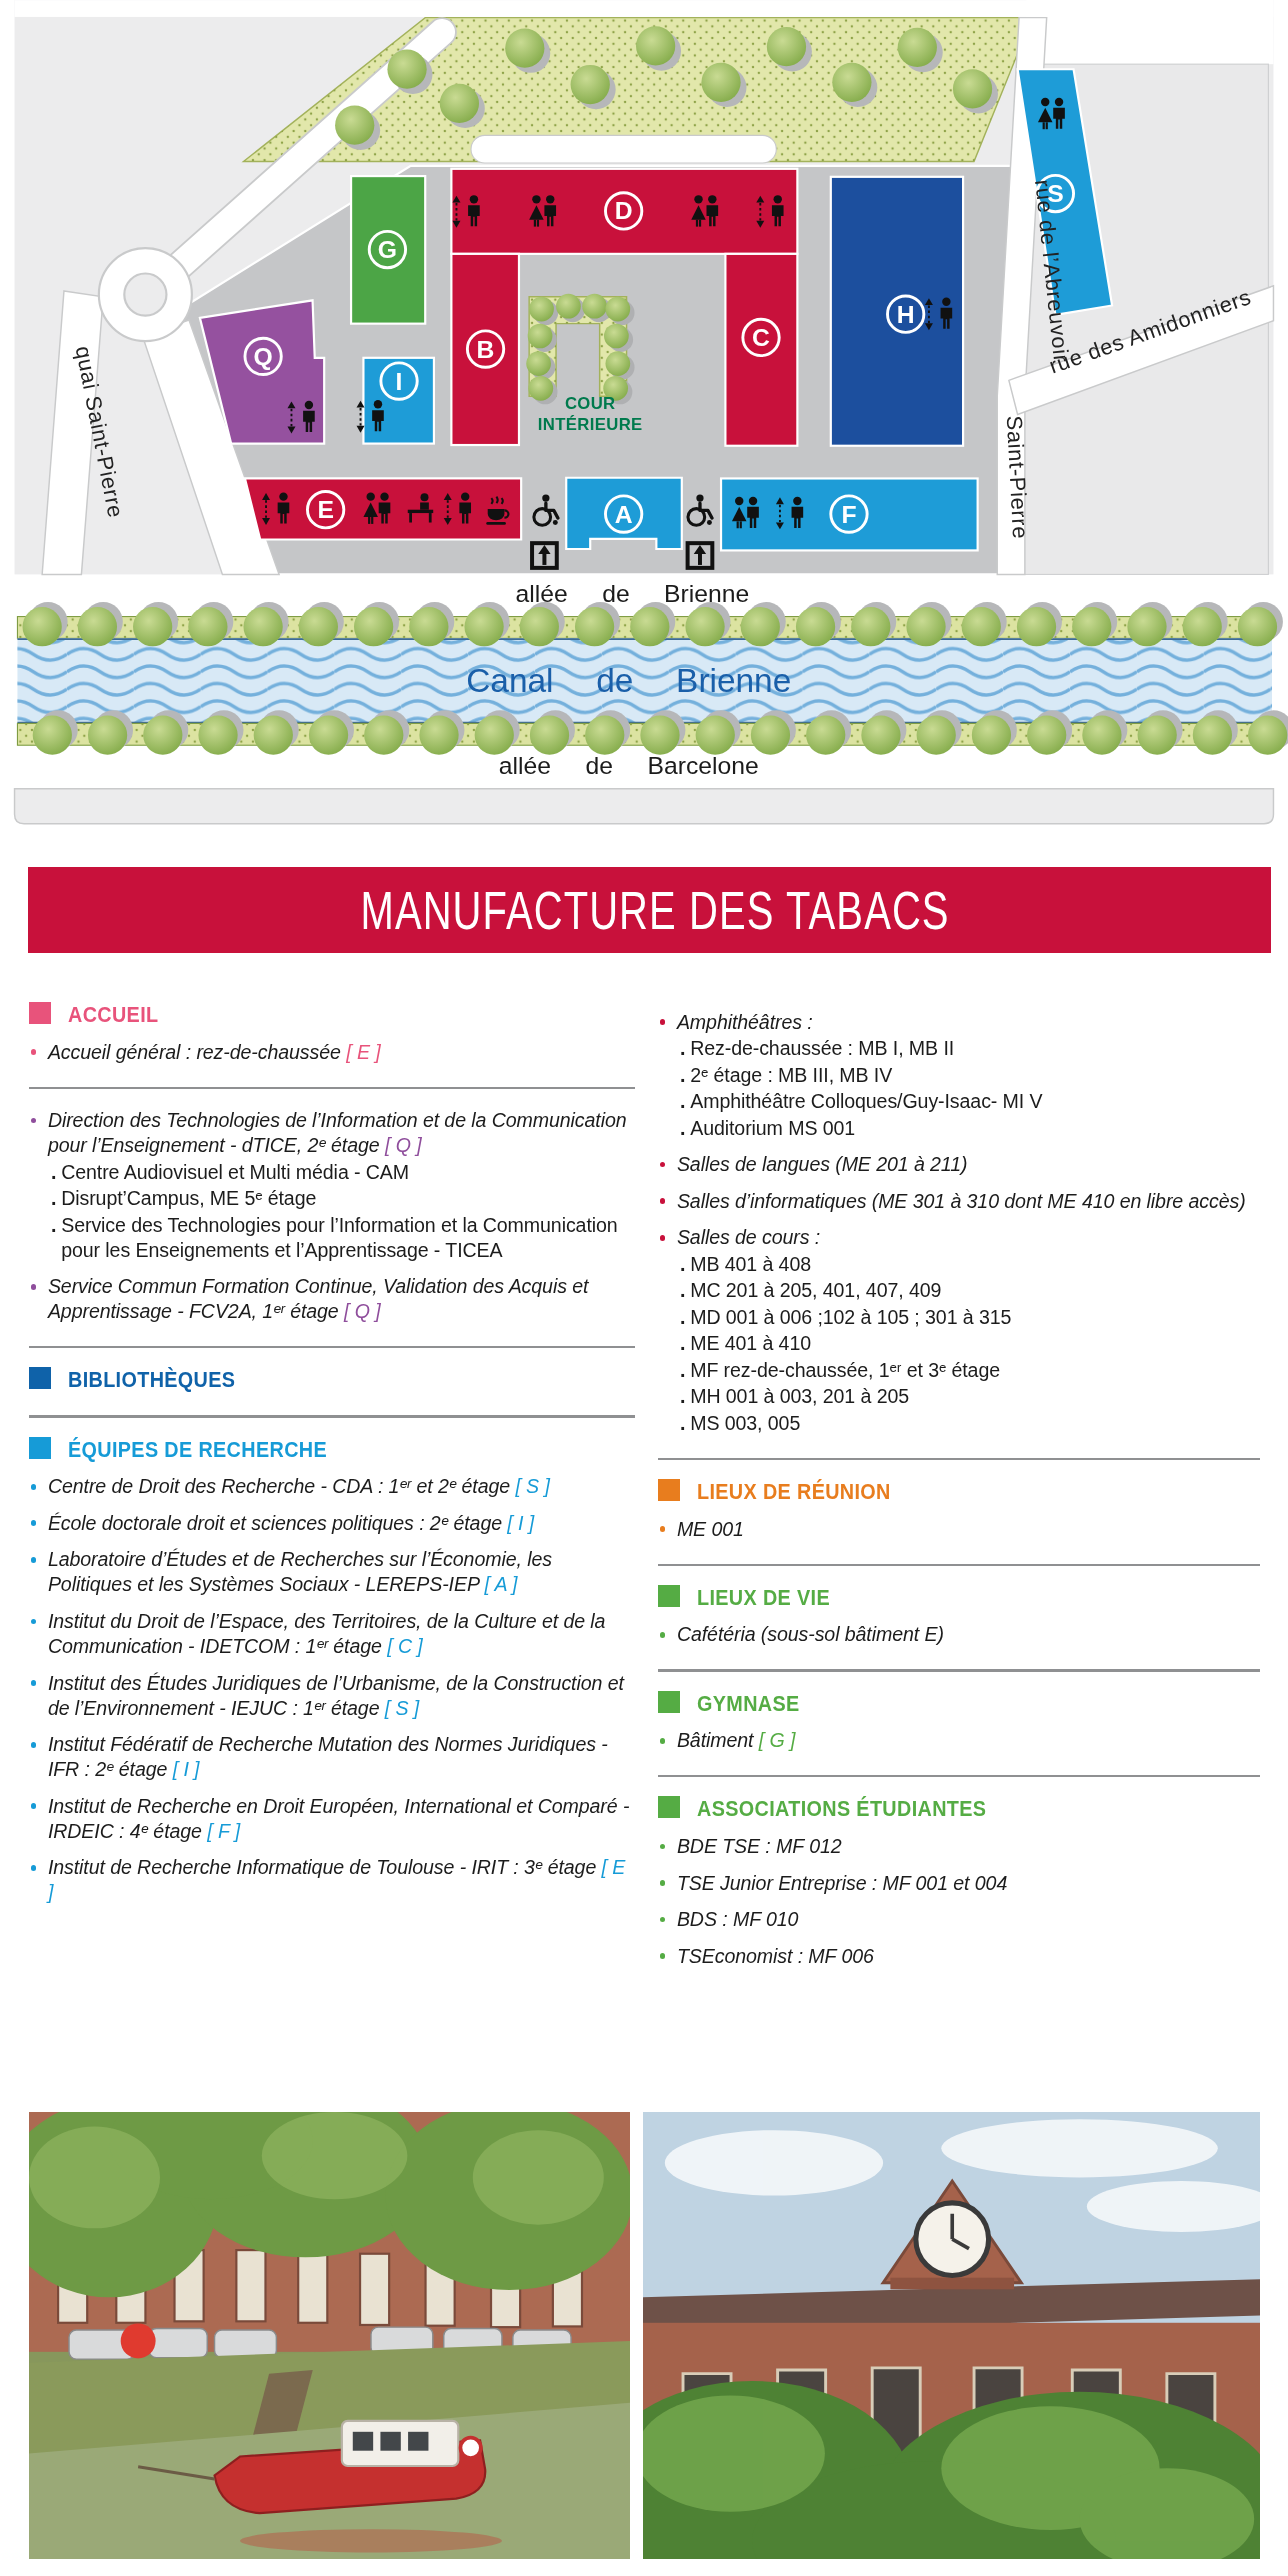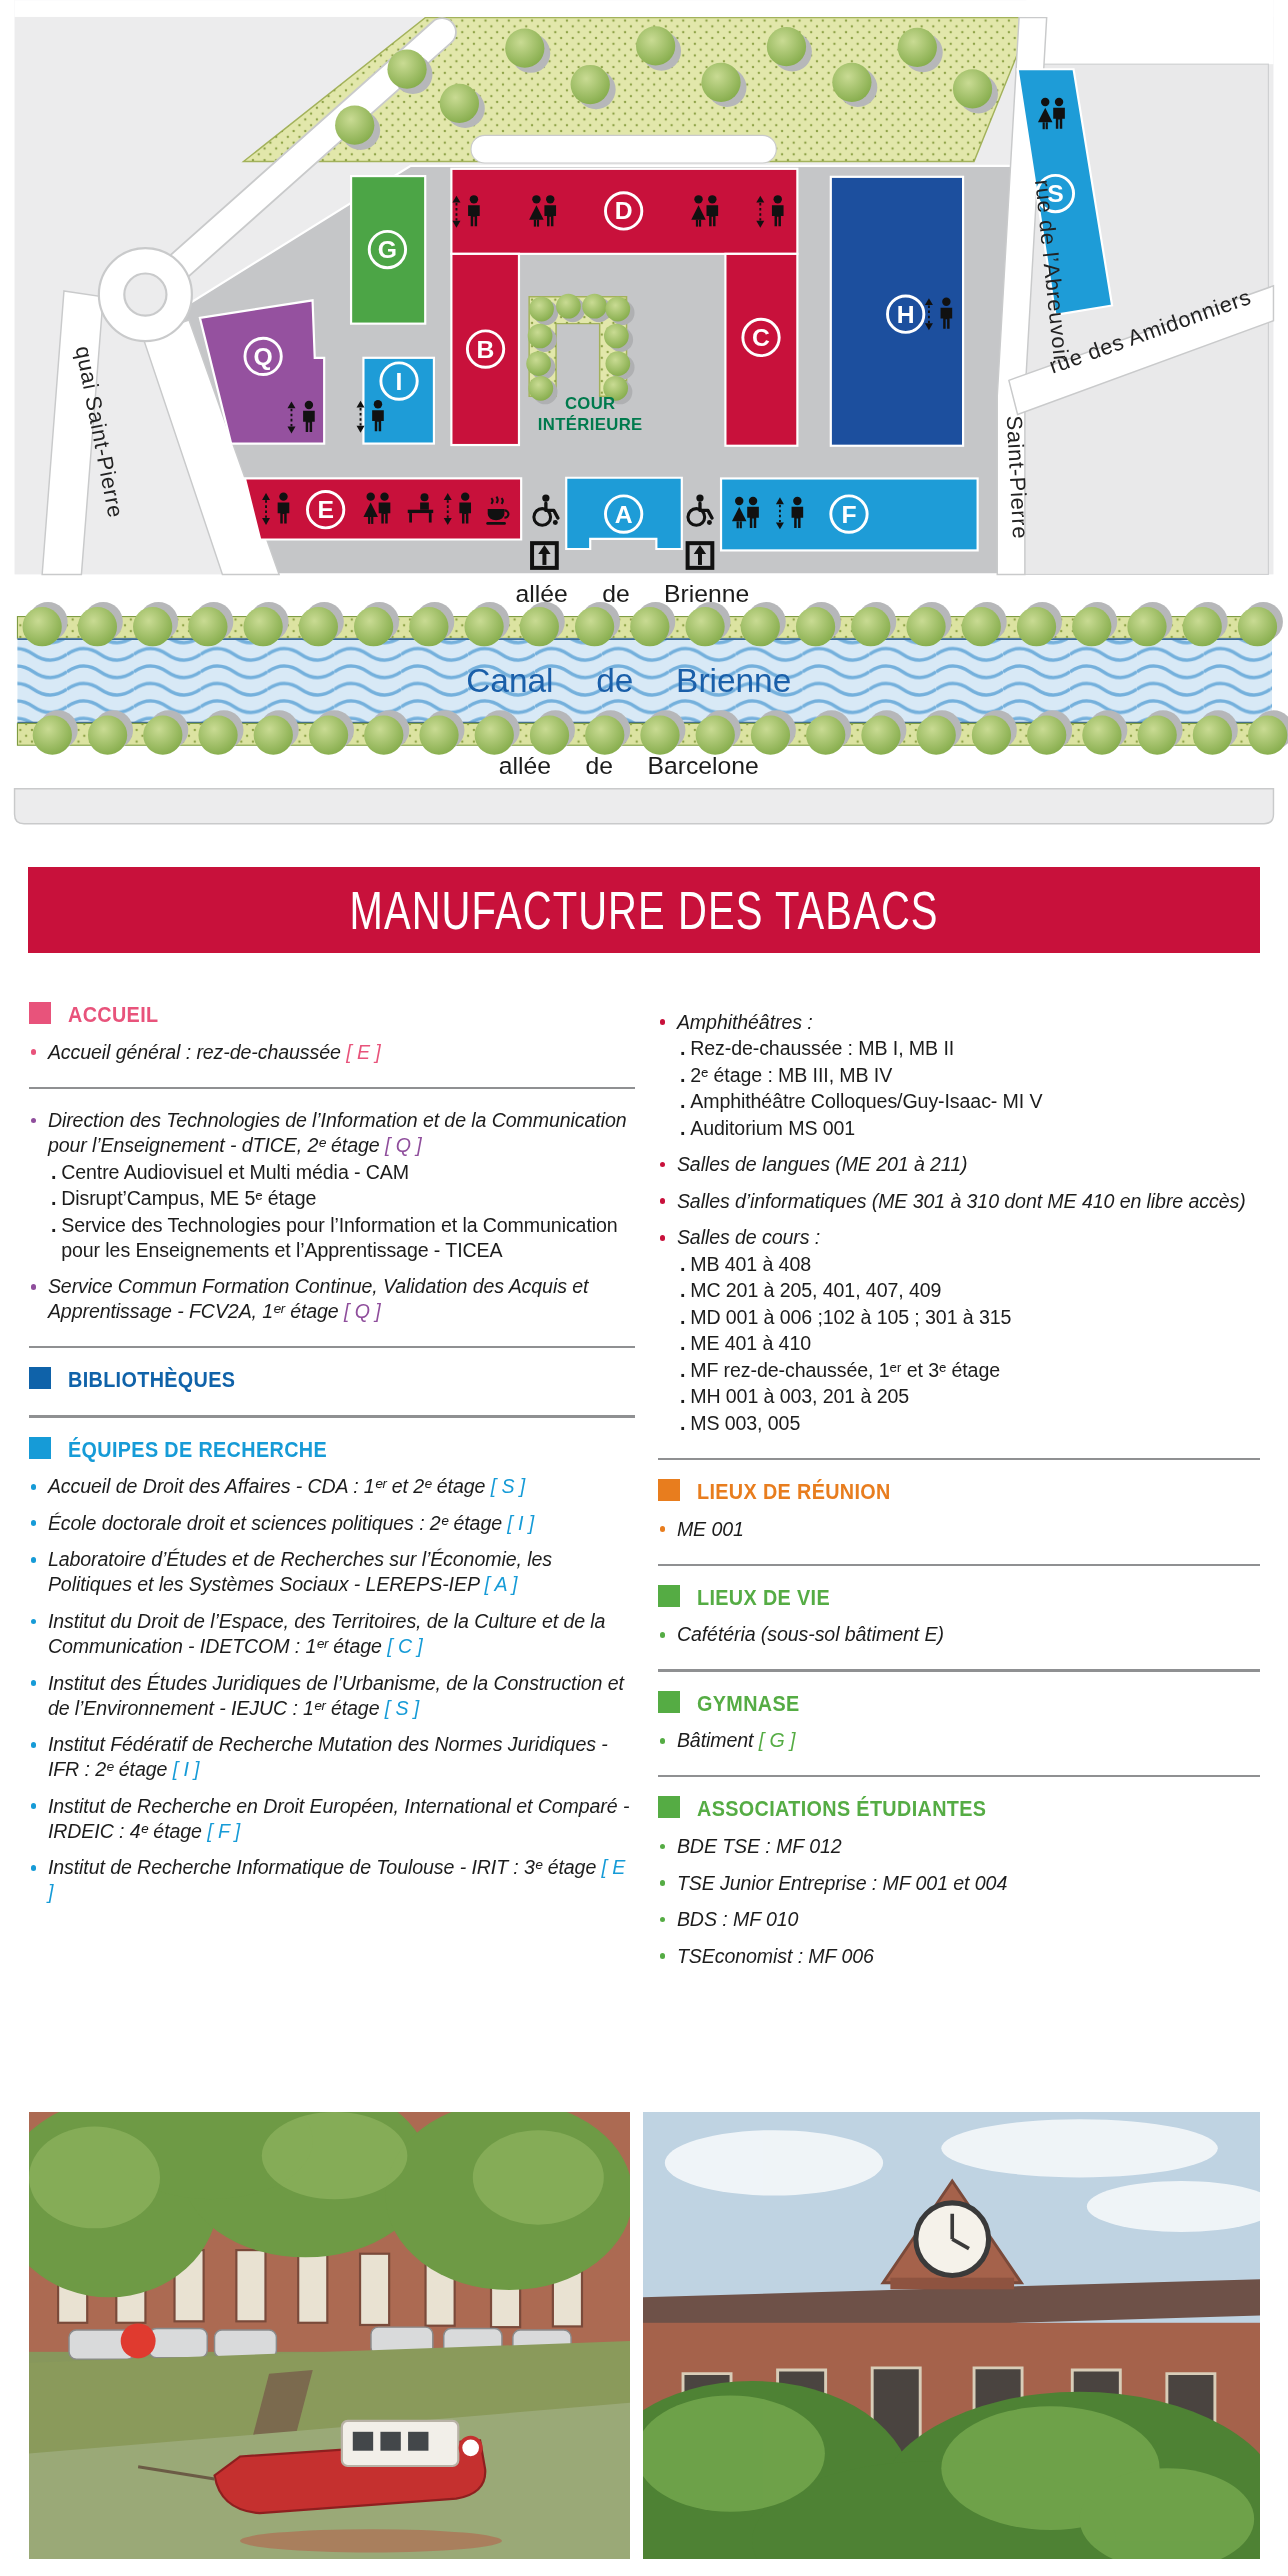--- a/index.html
+++ b/index.html
@@ -5,21 +5,21 @@
   html,body{margin:0;padding:0;background:#fff;}
   #page{position:relative;width:1288px;height:2576px;background:#fff;font-family:"Liberation Sans",sans-serif;overflow:hidden;}
   #map-svg{position:absolute;left:0;top:0;}
   .street{font-size:30px;fill:#222;letter-spacing:1px;}
   .allee{font-size:34px;fill:#1b1b1b;word-spacing:38px;}
   .canal-label{font-size:46px;fill:#1A5FA9;word-spacing:46px;}
   .cour{font-size:23px;font-weight:bold;fill:#007A4D;text-anchor:middle;letter-spacing:.5px;}
   .bletter{font-size:34px;font-weight:bold;fill:#fff;text-anchor:middle;dominant-baseline:central;}
   .bcirc{fill:none;stroke:#fff;stroke-width:4px;}
   
-  #banner{position:absolute;left:28px;top:867px;width:1232px;height:86px;display:flex;align-items:center;justify-content:center;}
+  #banner{position:absolute;left:28px;top:867px;width:1232px;height:86px;display:flex;align-items:center;justify-content:center;padding-left:11px;}
   #banner .btitle{color:#fff;font-size:54px;font-weight:400;letter-spacing:1.5px;transform:scaleX(.74);white-space:nowrap;}
   
   .col{position:absolute;top:998px;color:#1c1c1c;}
   #col-left{left:29px;width:606px;}
   #col-right{left:658px;width:602px;}
   .sec-head{display:flex;align-items:flex-start;margin:4.4px 0 7.3px 0;}
   .sq{width:22px;height:22px;display:inline-block;flex:0 0 22px;}
   .sec-title{font-size:22.5px;font-weight:bold;margin-left:17.4px;transform:scaleX(.88);transform-origin:left center;letter-spacing:0.4px;white-space:nowrap;}
   .item{display:flex;margin:11.6px 0 0 0;font-style:italic;}
   .bullet{flex:0 0 5.8px;width:5.8px;height:5.8px;border-radius:50%;margin:9.5px 11.6px 0 1.5px;}
@@ -360,21 +360,21 @@
         <span class="sq" style="background: rgb(15, 98, 169);"></span>
         <span class="sec-title" style="color: rgb(15, 98, 169);">BIBLIOTHÈQUES</span>
       </div>
       <div class="divider"></div>
       <div class="sec-head">
         <span class="sq" style="background: rgb(22, 155, 215);"></span>
         <span class="sec-title" style="color: rgb(22, 155, 215);">ÉQUIPES DE RECHERCHE</span>
       </div>
       <div class="item">
         <span class="bullet" style="background: rgb(22, 155, 215);"></span>
-        <p class="itext"><span>Accueil de Droit des Affaires - CDA : 1ᵉʳ et 2ᵉ étage </span><span class="ref" style="color: rgb(22, 155, 215);">[ S ]</span></p>
+        <p class="itext"><span>Centre de Droit des Recherche - CDA : 1ᵉʳ et 2ᵉ étage </span><span class="ref" style="color: rgb(22, 155, 215);">[ S ]</span></p>
       </div>
       <div class="item">
         <span class="bullet" style="background: rgb(22, 155, 215);"></span>
         <p class="itext"><span>École doctorale droit et sciences politiques : 2ᵉ étage </span><span class="ref" style="color: rgb(22, 155, 215);">[ I ]</span></p>
       </div>
       <div class="item">
         <span class="bullet" style="background: rgb(22, 155, 215);"></span>
         <p class="itext"><span>Laboratoire d’Études et de Recherches sur l’Économie, les Politiques et les Systèmes Sociaux - LEREPS-IEP </span><span class="ref" style="color: rgb(22, 155, 215);">[ A ]</span></p>
       </div>
       <div class="item">

